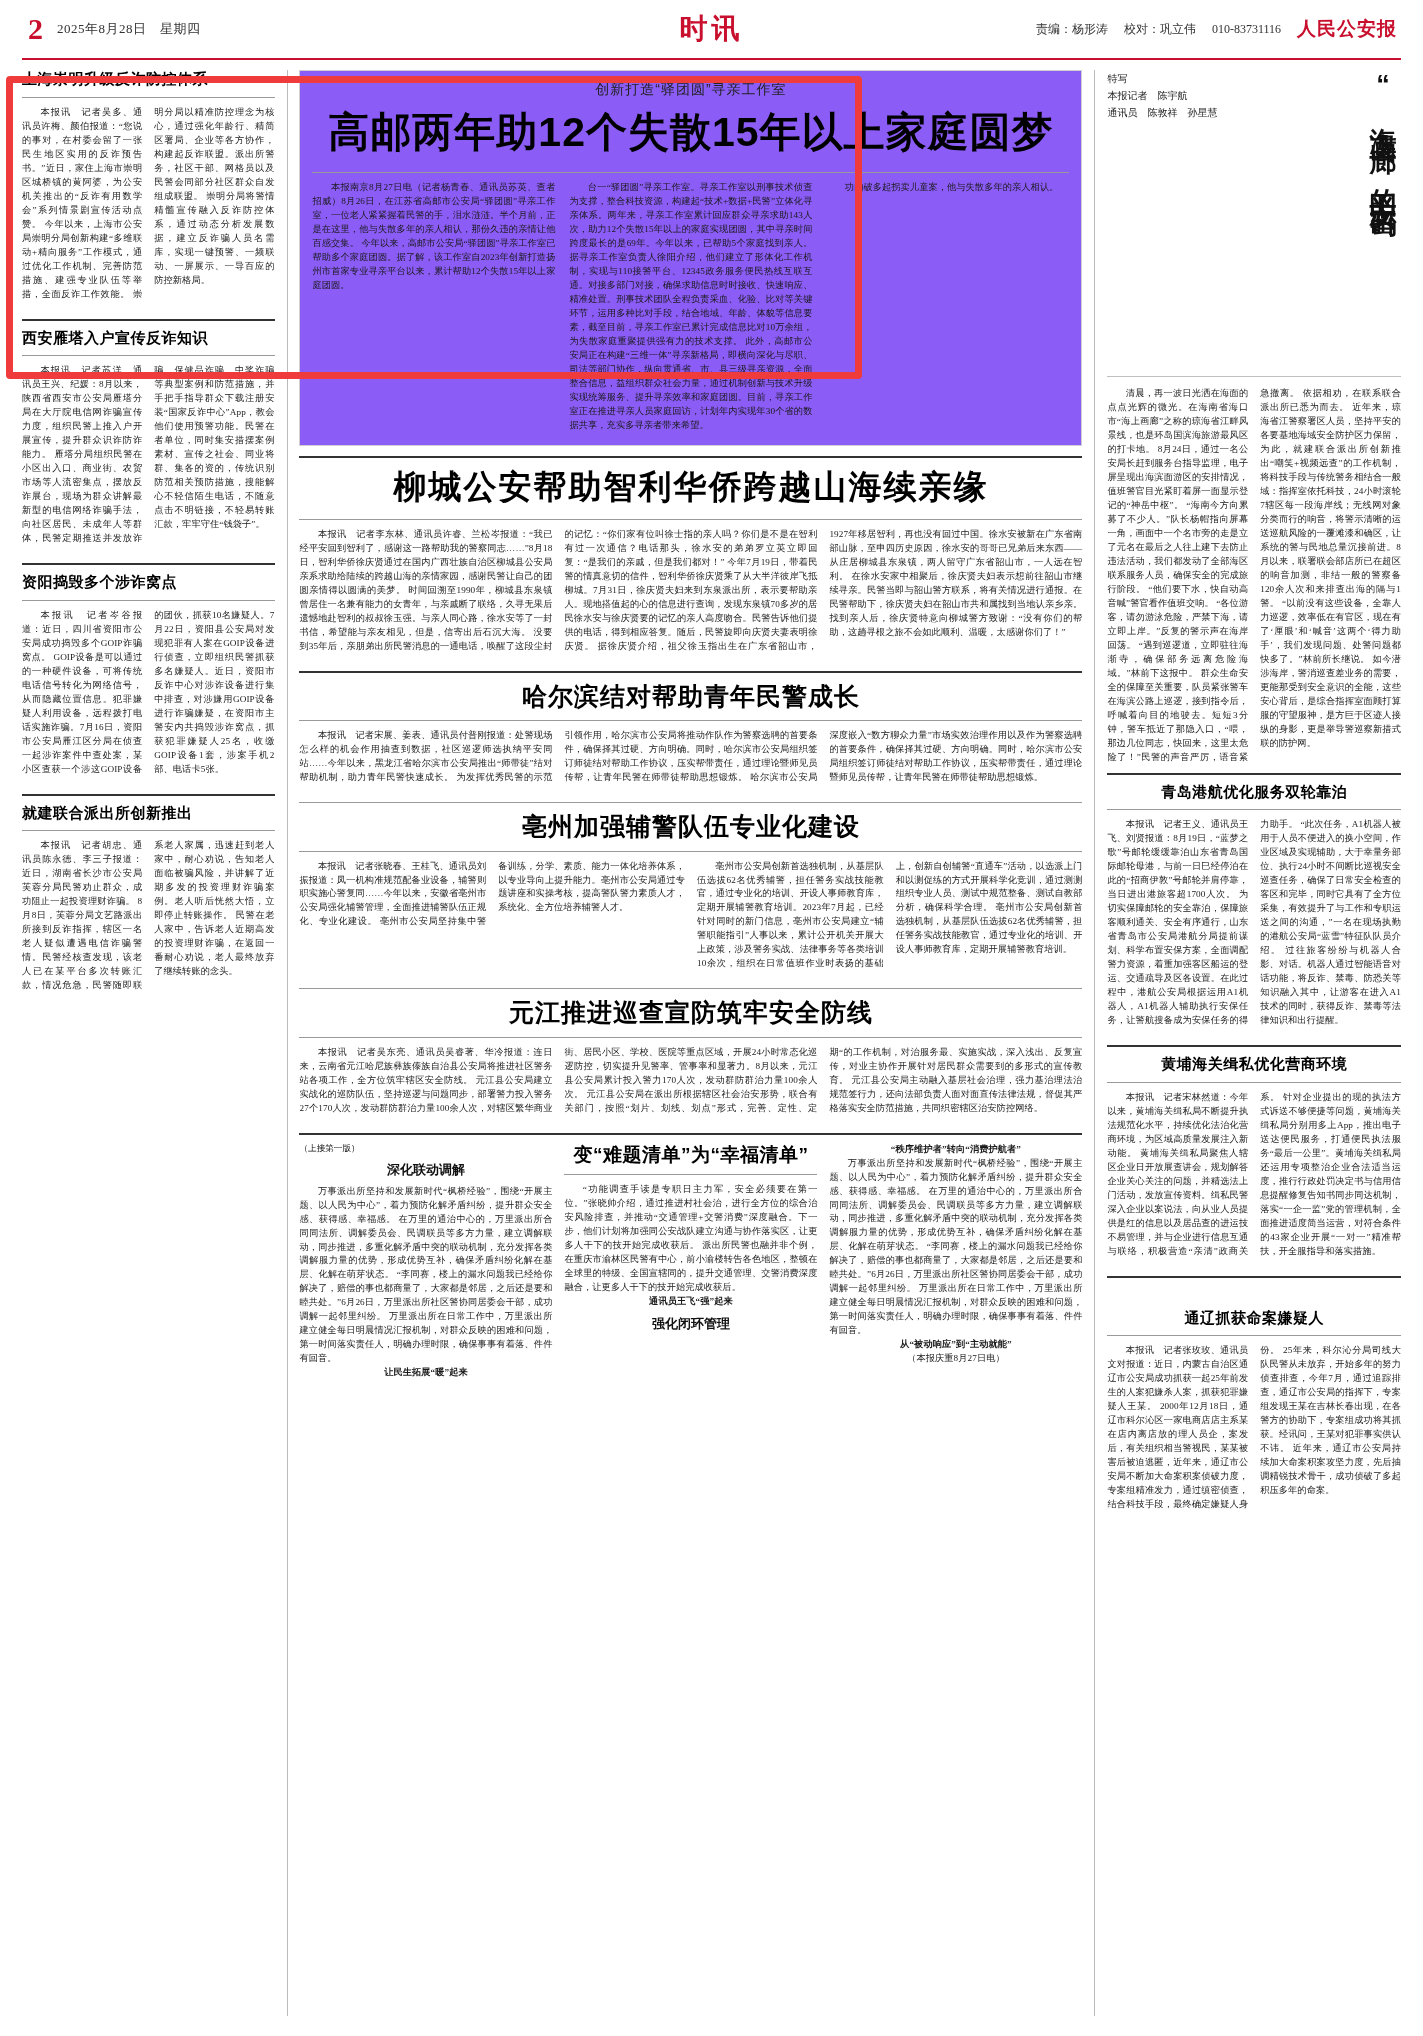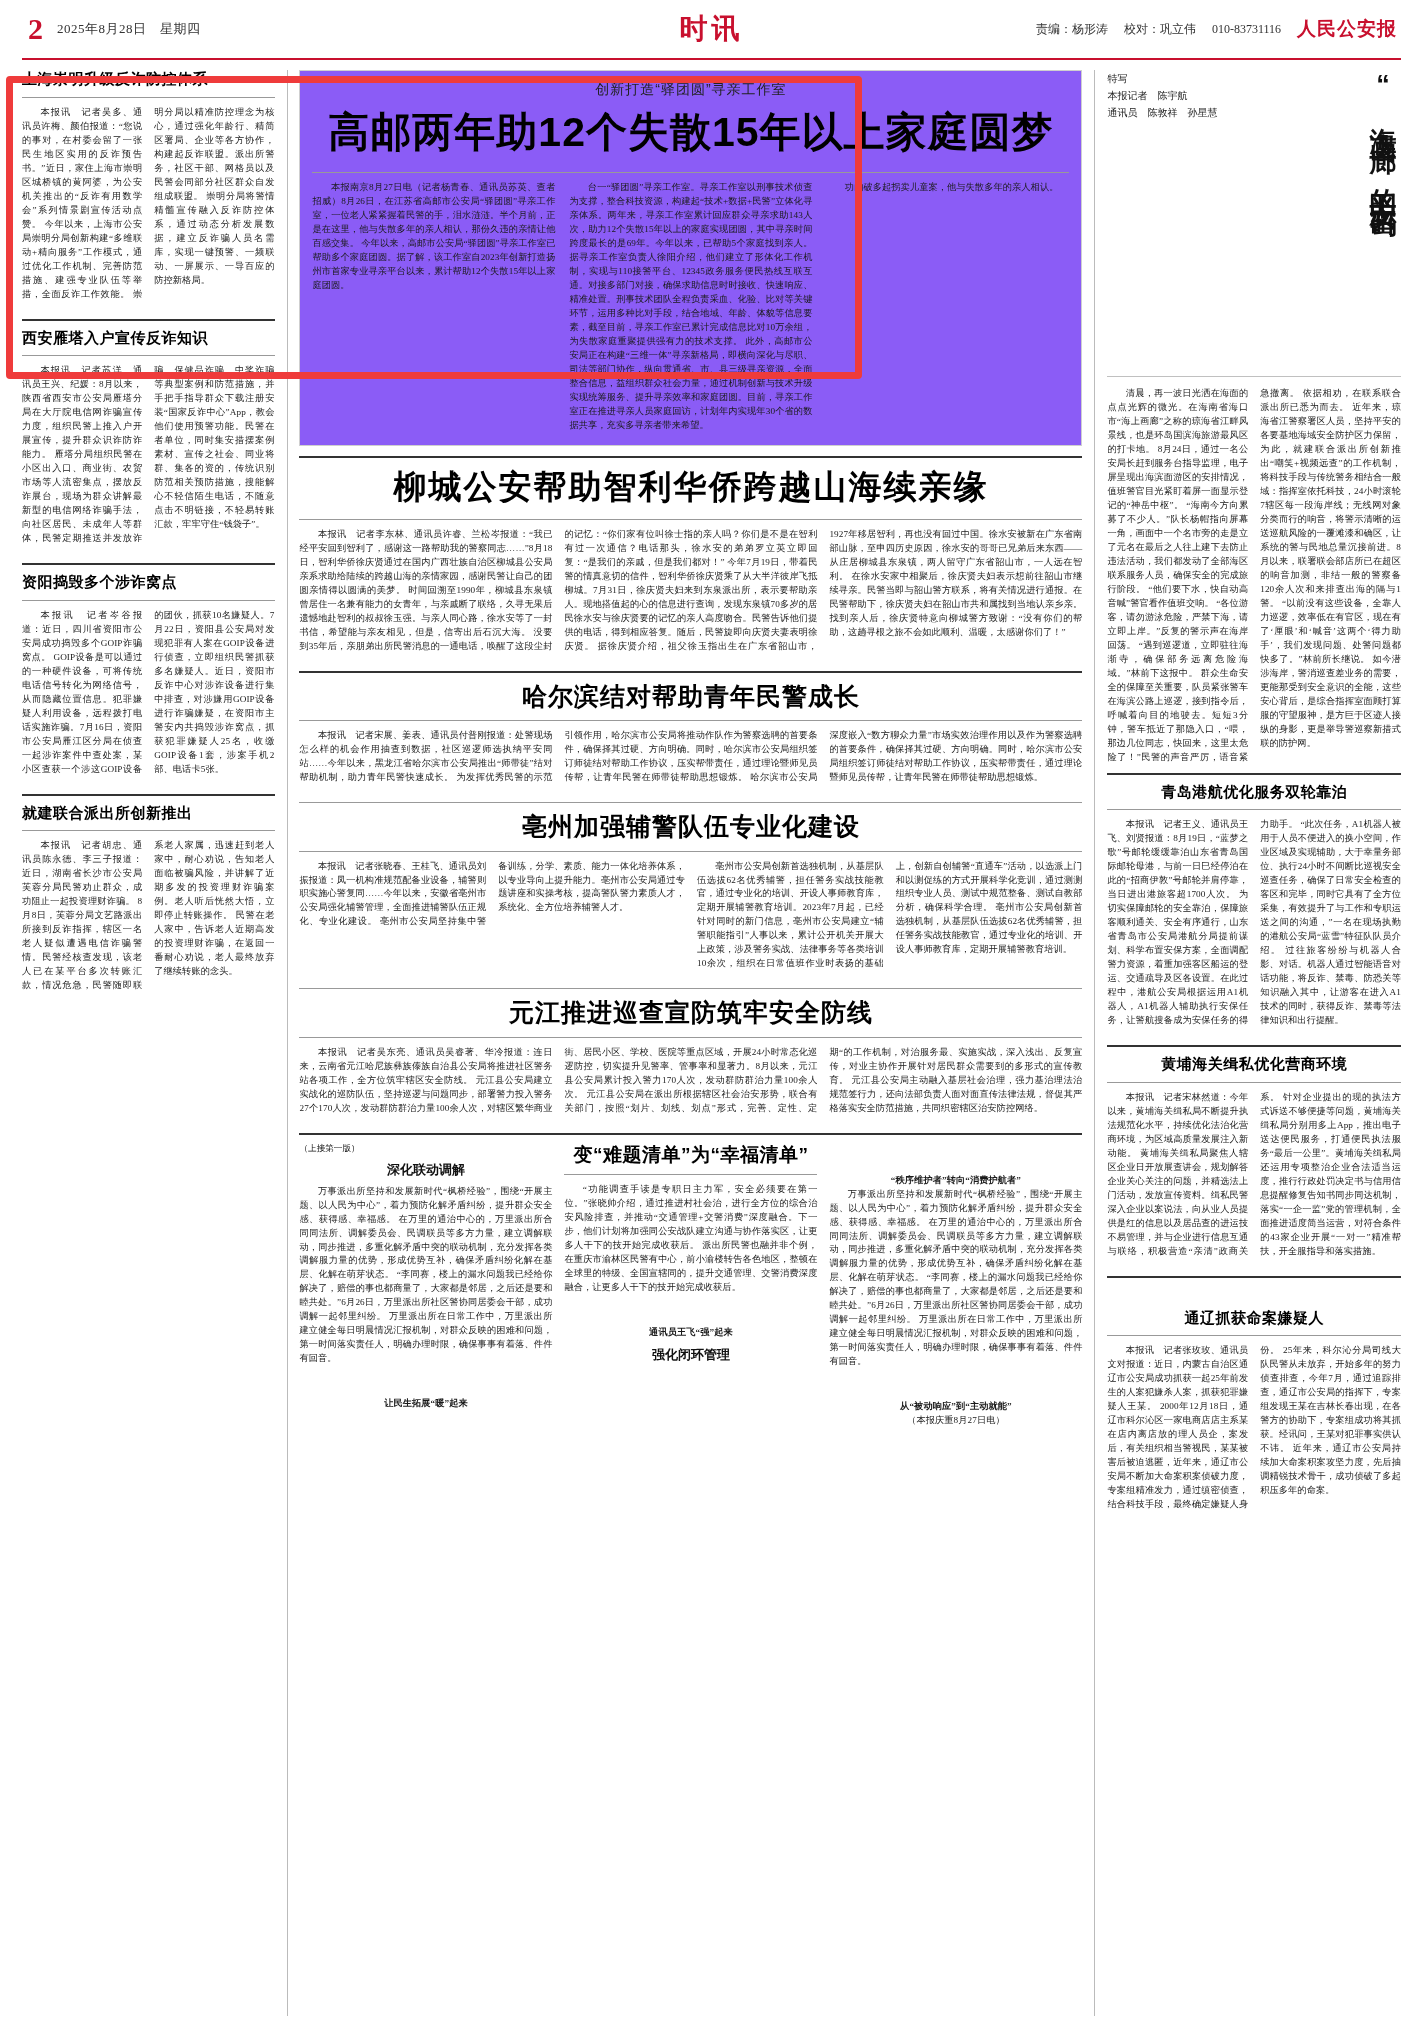--- a/index.html
+++ b/index.html
@@ -137,21 +137,21 @@
   .body-text {
     font-size: 9.2px;
     line-height: 1.52;
     text-align: justify;
     color: #1a1a1a;
     letter-spacing: 0.1px;
     text-indent: 2em;
   }
   .body-text.cols2 { column-count: 2; column-gap: 12px; }
   .body-text.cols3 { column-count: 3; column-gap: 12px; }
-  .center-note { text-indent: 0; text-align: center; font-weight: bold; margin-top: 31px; }
+  .center-note { text-indent: 0; text-align: center; font-weight: bold; }
   .right-note  { text-indent: 0; text-align: center; }
 
   .rule-h {
     border-top: 1px solid #999;
     margin: 8px 0;
   }
   .rule-h.thick { border-top: 2px solid #333; }
 
   .block { margin-bottom: 9px; }
 

